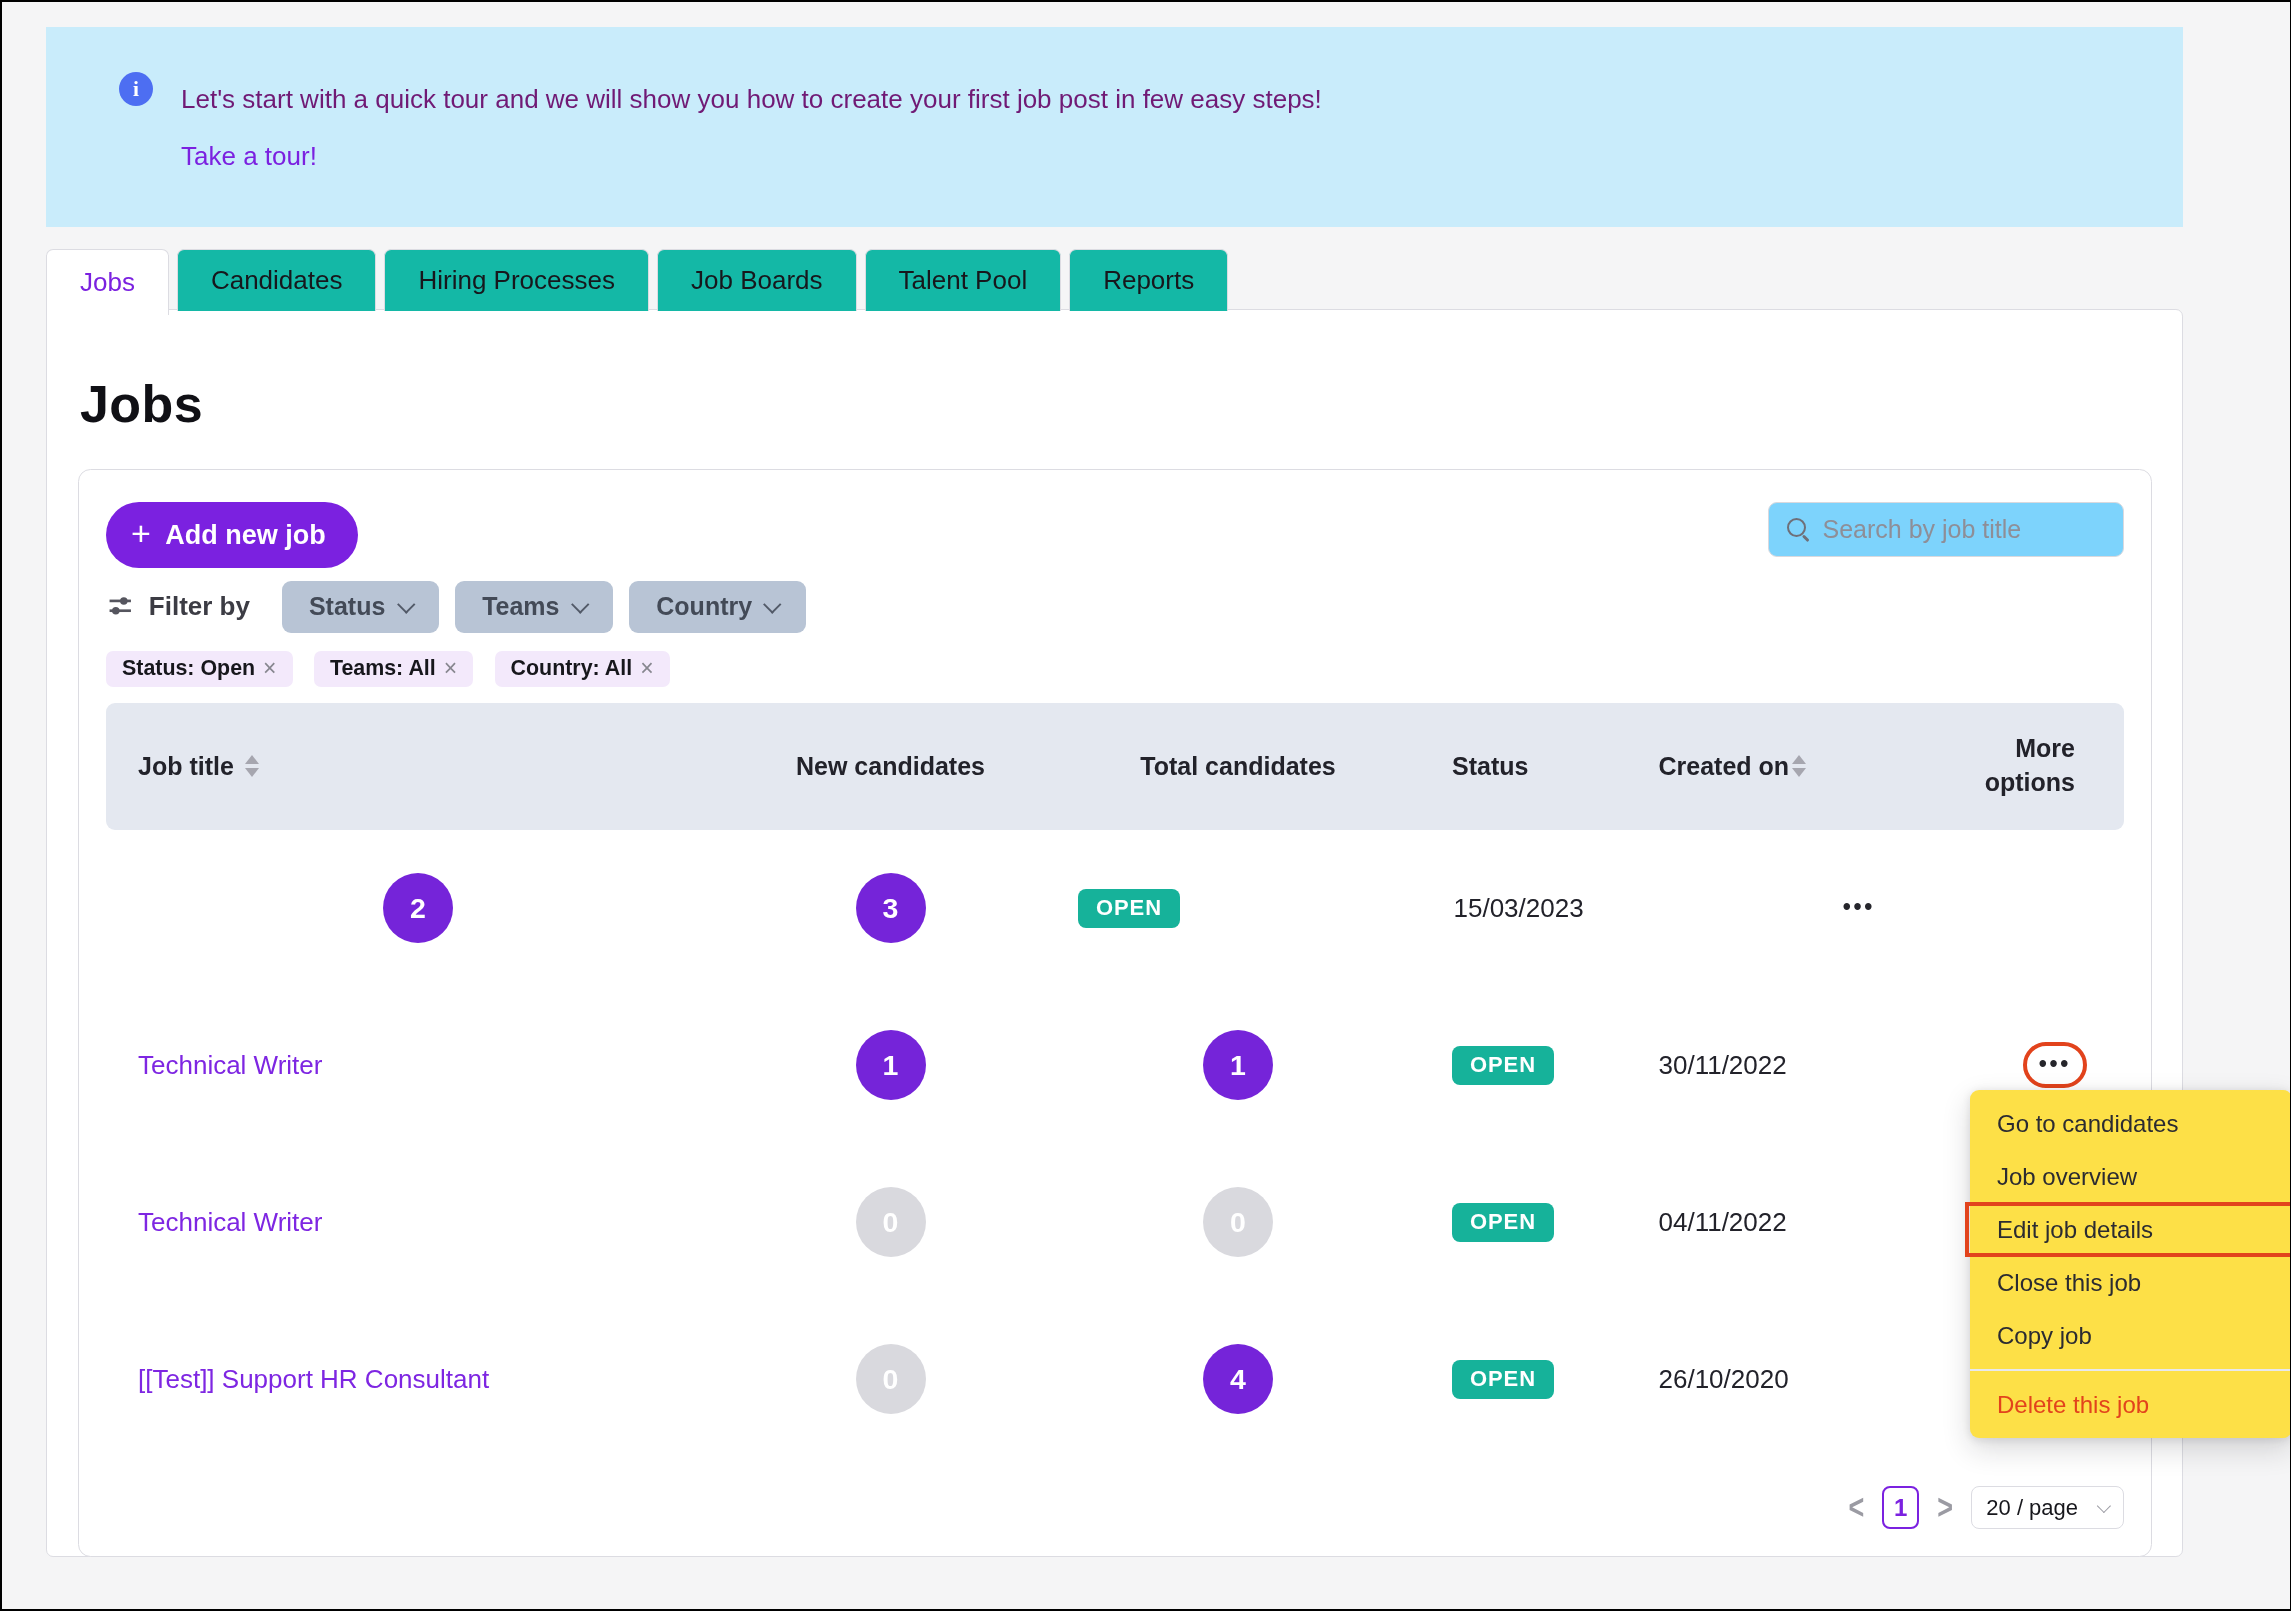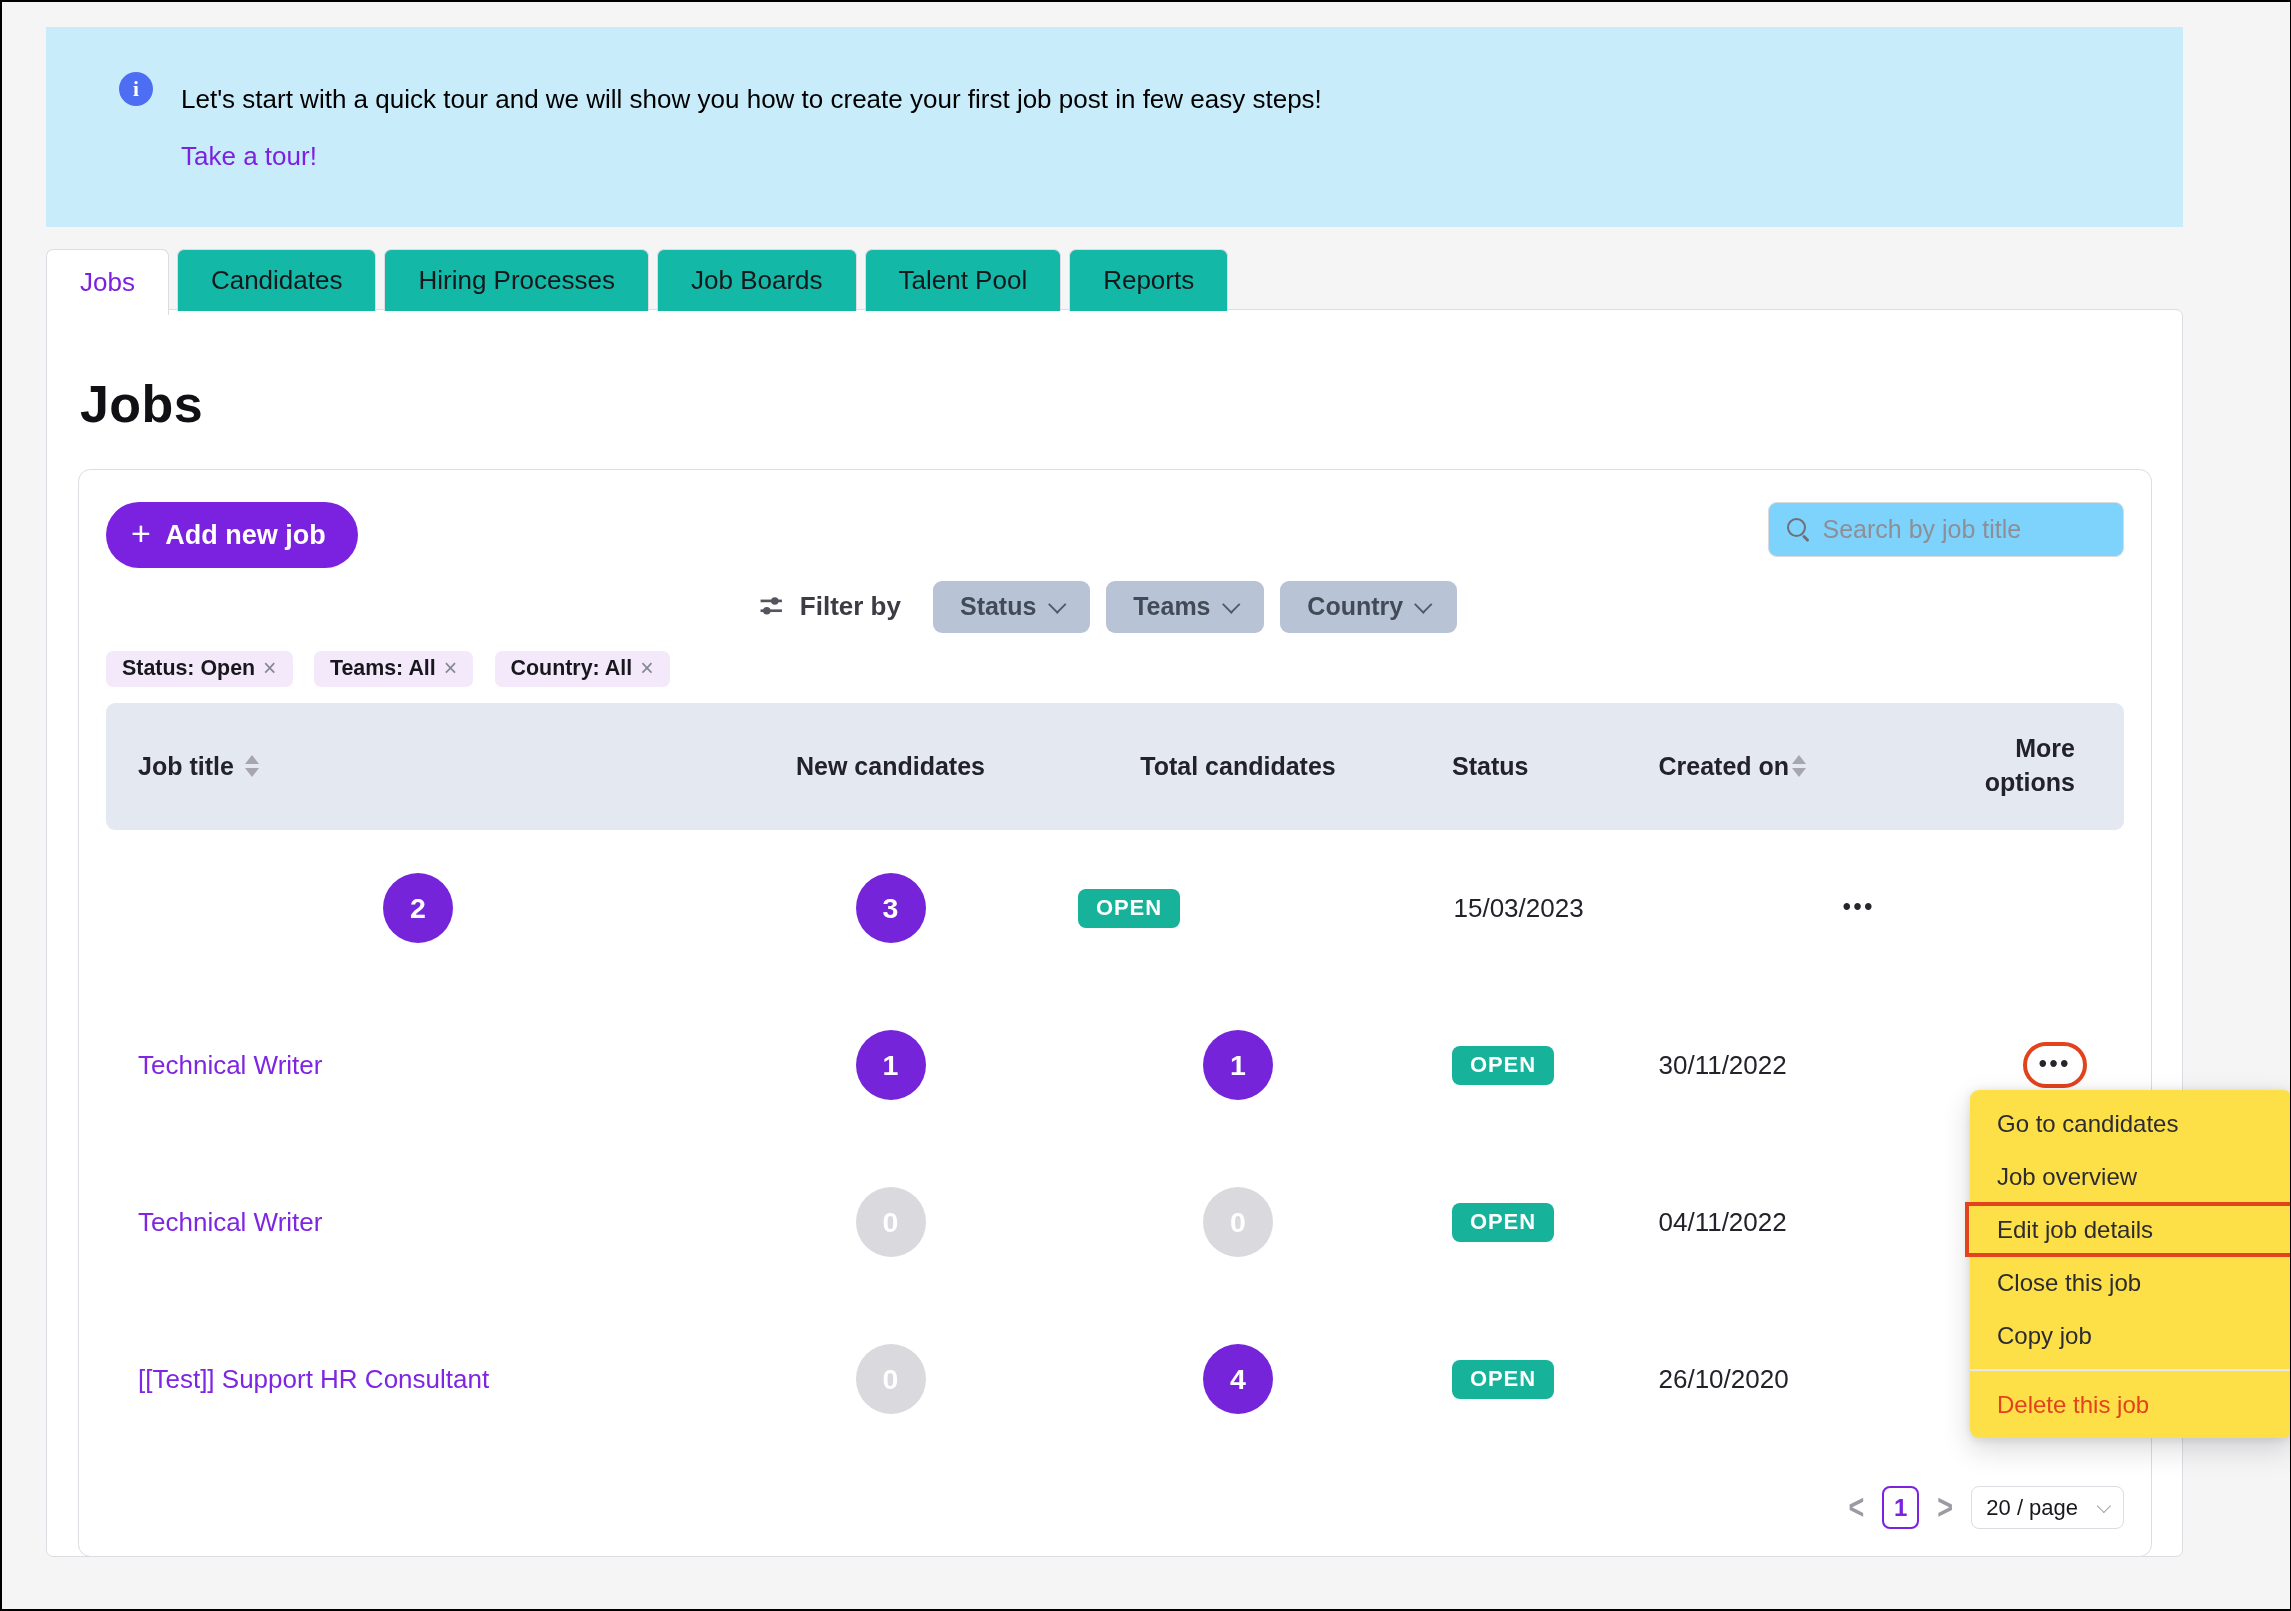--- a/index.html
+++ b/index.html
@@ -18,21 +18,21 @@
     position:absolute; left:44px; top:25px; width:2137px; height:200px;
     background:#c9ecfb; padding:36px 45px 0 135px;
   }
   .info-icon {
     position:absolute; left:73px; top:45px; width:34px; height:34px;
     background:#4d6ef2; color:#fff; border-radius:50%;
     display:flex; align-items:center; justify-content:center;
     font-size:21.4px; font-weight:bold; font-family:"Liberation Serif", serif;
   }
   .banner-title { font-size:28px; font-weight:bold; color:#15151b; }
-  .banner-sub { font-size:26px; margin-top:21.4px; color:#000000; }
+  .banner-sub { font-size:26px; margin-top:21.4px; color:#701a75; }
   .banner-link { font-size:26px; margin-top:26px; color:#7b21e0; cursor:pointer; display:inline-block; }
 
   
   .tabs {
     position:absolute; left:44px; top:247px; height:62px;
     display:flex; align-items:flex-start; gap:8px; z-index:3;
   }
   .tab {
     height:62px; padding:0 33px; display:flex; align-items:center;
     background:#14b8a6; border:1.8px solid #dcdce2; border-bottom:none;
@@ -68,21 +68,21 @@
     width:356px; height:55px; border:1.8px solid #d9d9de; border-radius:9px;
     display:flex; align-items:center; gap:12.5px; padding:0 18px; background:#7dd3fc;
   }
   .search-glyph { position:relative; width:23px; height:23px; flex:0 0 auto; }
   .search-glyph::before { content:""; position:absolute; left:0; top:0; width:15px; height:15px; border:2.7px solid #6f6f78; border-radius:50%; }
   .search-glyph::after { content:""; position:absolute; left:16px; top:16px; width:8px; height:2.7px; background:#6f6f78; transform:rotate(45deg); transform-origin:left center; border-radius:1.8px; }
   .search-box input { border:none; outline:none; font-size:25px; color:#3a3a42; width:100%; font-family:"Liberation Sans", sans-serif; background:transparent; }
   .search-box input::placeholder { color:#8e8e97; }
 
   
-  .filter-row { display:flex; align-items:center; margin-top:12.5px; height:52px;justify-content:center; }
+  .filter-row { display:flex; align-items:center; margin-top:12.5px; height:52px; }
   .filter-label { font-size:26px; font-weight:bold; color:#3c3c44; margin:0 32px 0 14.3px; }
   .pill {
     height:52px; padding:0 27px; border-radius:9px; background:#b8c4d5;
     display:flex; align-items:center; gap:14.3px; font-size:25px; font-weight:bold;
     color:#434a57; margin-right:16px; cursor:pointer; border:none;
     font-family:"Liberation Sans", sans-serif;
   }
   .chev-down { width:12.5px; height:12.5px; border-right:2.7px solid #525a68; border-bottom:2.7px solid #525a68; transform:rotate(45deg); margin-top:-5.3px; }
 
   

